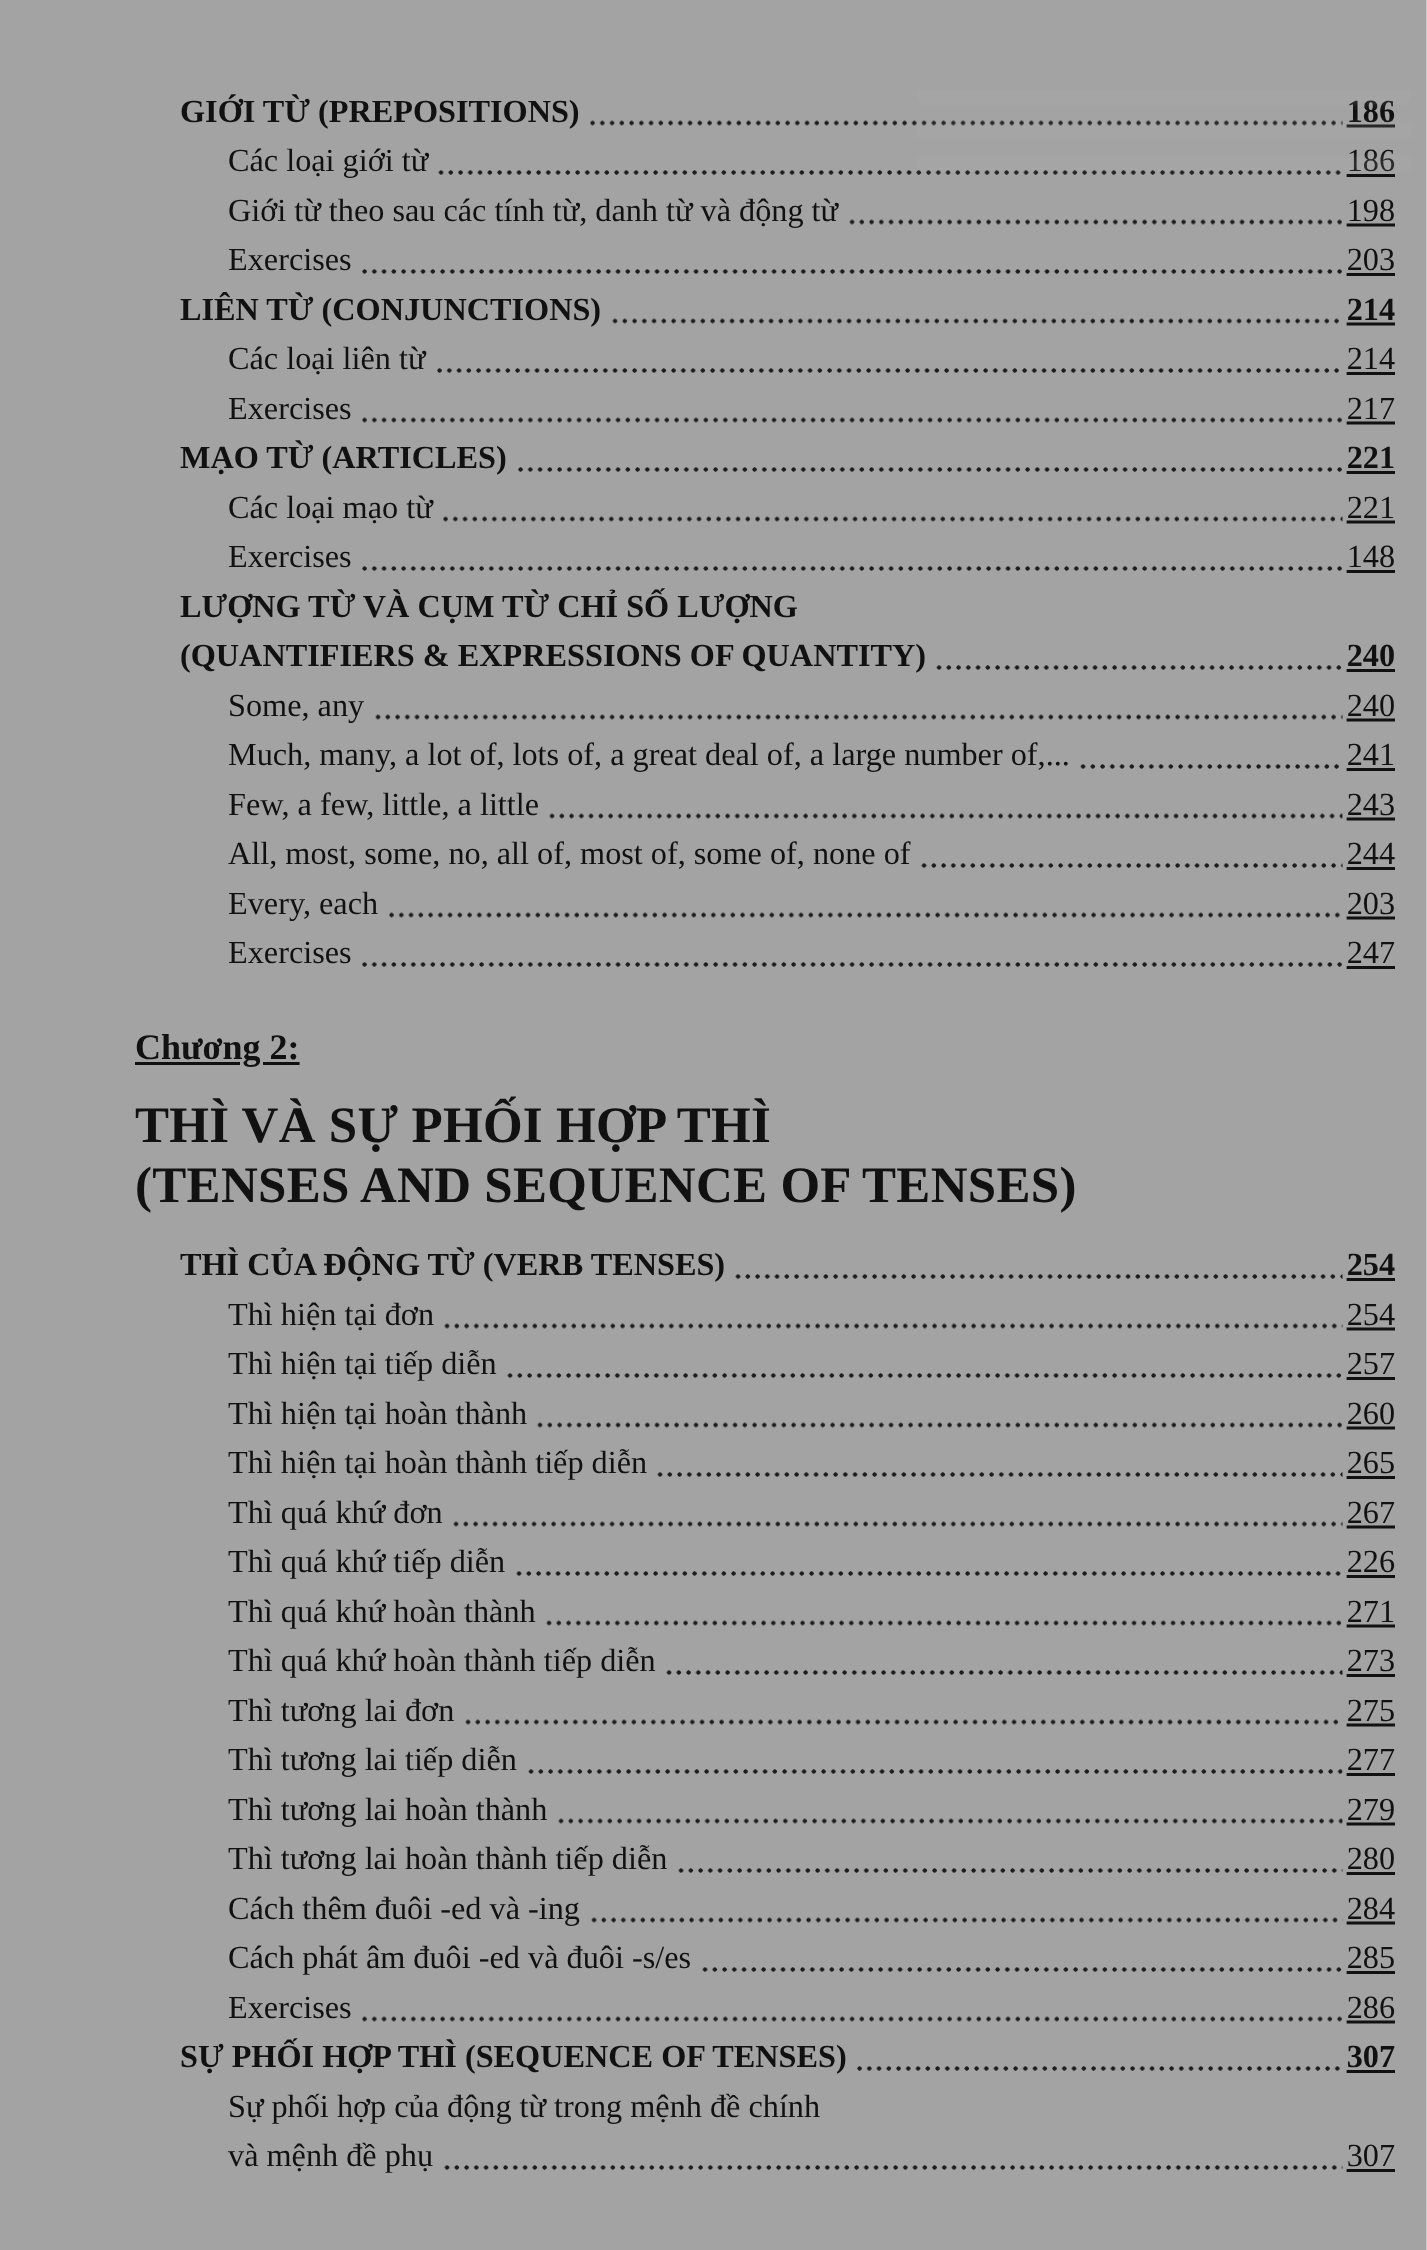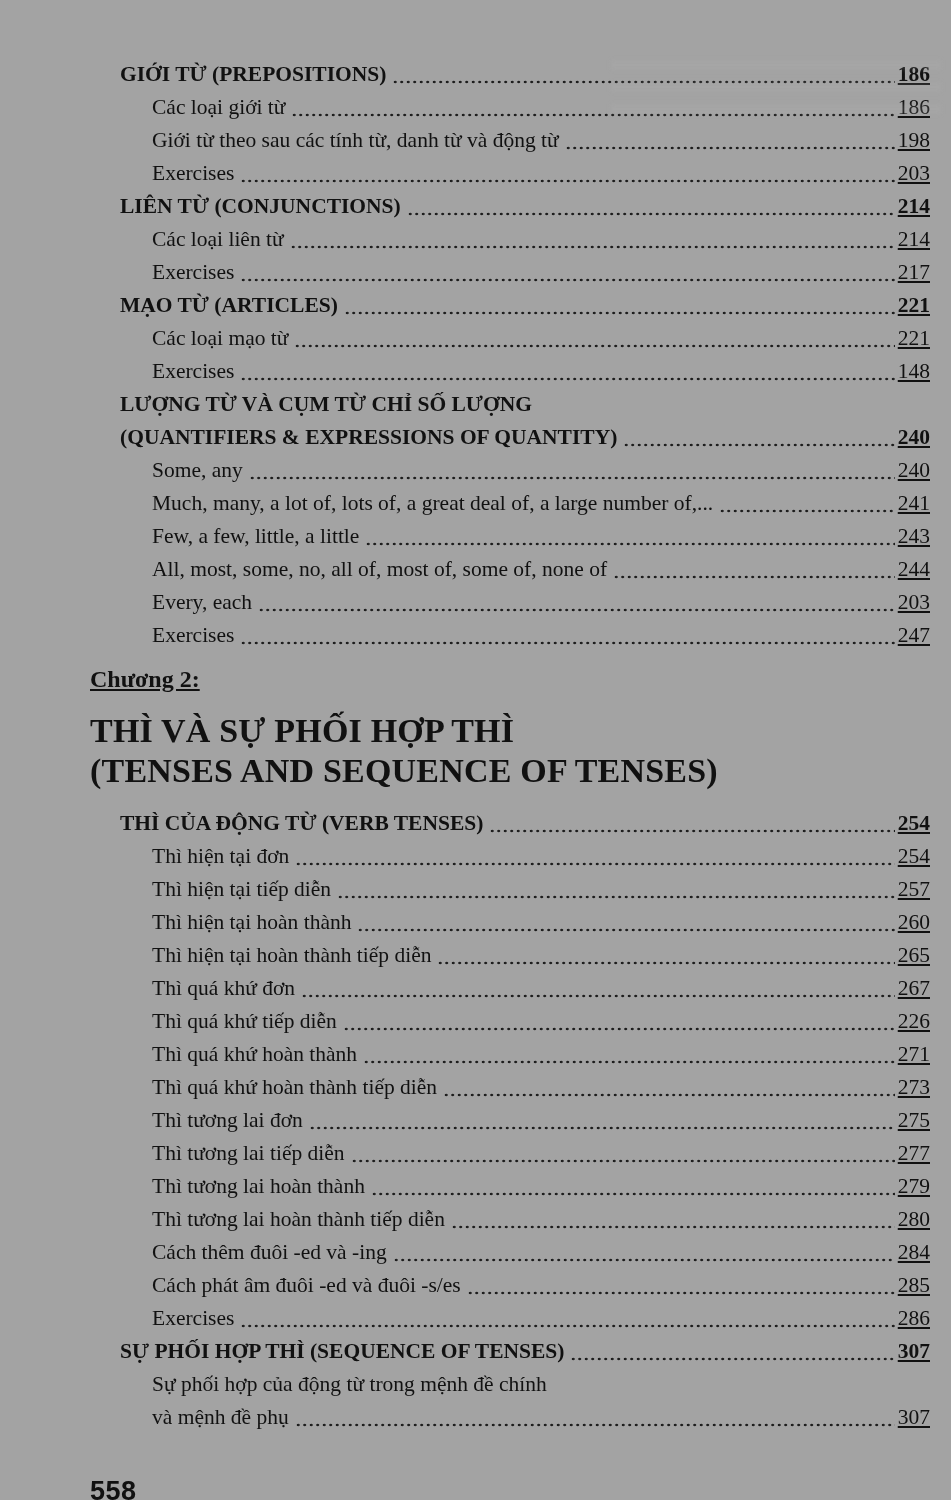--- a/index.html
+++ b/index.html
@@ -48,21 +48,21 @@
     flex: 1 1 auto;
     min-width: 10px;
     height: 6px;
     margin: 0 3px 6px 6px;
     background-image: radial-gradient(circle at 3px 3px, #1c1c1c 1.25px, transparent 1.6px);
     background-size: 6.5px 6px;
     background-repeat: repeat-x;
   }
   .toc-page { white-space: nowrap; text-decoration: underline; }
 
-  .chapter-heading { margin: 14px 0 16px 0; }
+  .chapter-heading { margin: 34px 0 16px 0; }
   .chapter-label {
     font-size: 24px;
     font-weight: bold;
     text-decoration: underline;
     margin-bottom: 18px;
   }
   .chapter-title {
     font-size: 34px;
     font-weight: bold;
     line-height: 40px;

